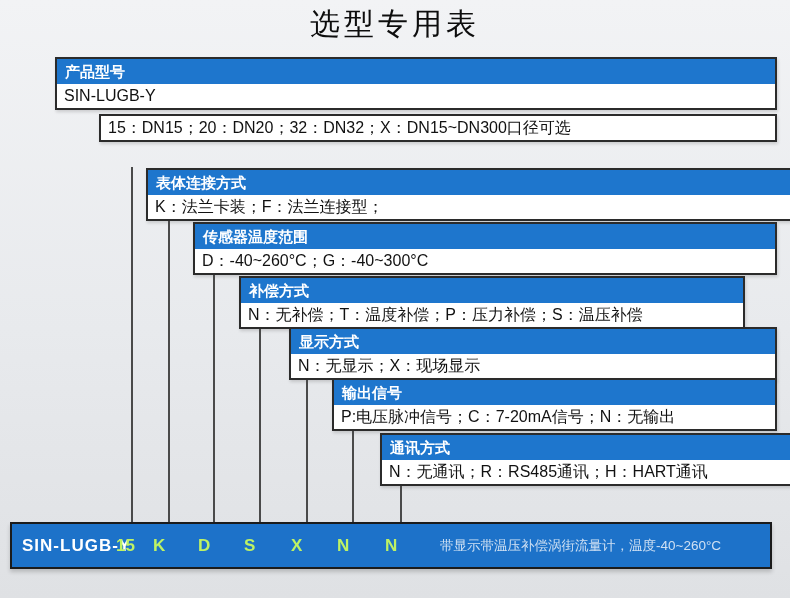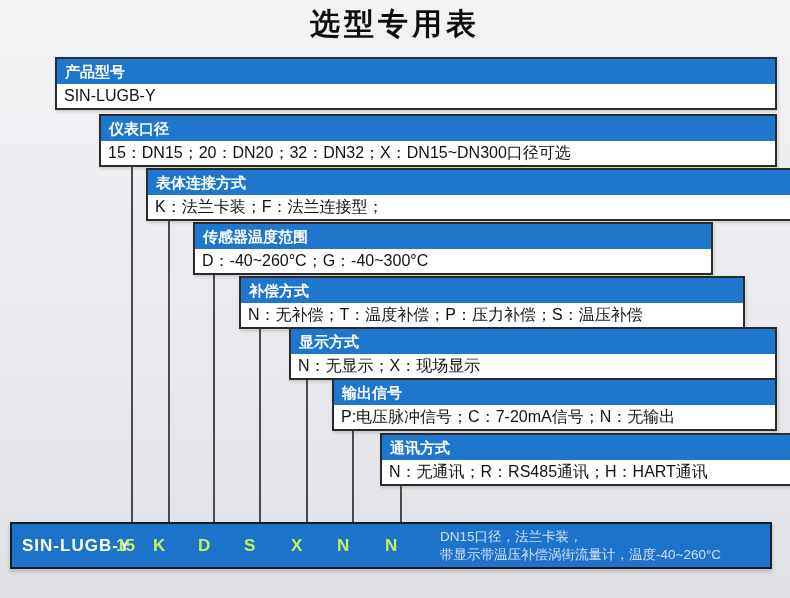--- a/index.html
+++ b/index.html
@@ -5,21 +5,21 @@
   html,body{margin:0;padding:0;}
   body{
     width:790px;height:598px;
     font-family:"Liberation Sans","DejaVu Sans",sans-serif;
     background:linear-gradient(180deg,#f2f3f5 0%,#e8eaed 55%,#dfe1e4 100%);
     overflow:hidden;
   }
   .page{position:relative;width:790px;height:598px;}
   .title{
     position:absolute;left:0;top:4px;width:100%;
-    text-align:center;font-size:30px;font-weight:bold;color:#0d0d0d;
+    text-align:center;font-size:30px;font-weight:normal;color:#0d0d0d;
     letter-spacing:4px;
   }
   .opt-box{
     position:absolute;
     border:2px solid #2b2b2b;
     box-sizing:border-box;
     background:#6d28d9;
     box-shadow:1px 2px 3px rgba(0,0,0,0.15);
   }
   .opt-header{
@@ -68,30 +68,29 @@
 <div class="page">
 
   <div class="title">选型专用表</div>
 
   <div class="opt-box" style="left:55px;top:57px;width:722px;">
     <div class="opt-header">产品型号</div>
     <div class="opt-content">SIN-LUGB-Y</div>
   </div>
 
   <div class="opt-box" style="left:99px;top:114px;width:678px;">
-    <div class="opt-header">仪表口径</div>
     <div class="opt-content">15：DN15；20：DN20；32：DN32；X：DN15~DN300口径可选</div>
   </div>
 
   <div class="opt-box" style="left:146px;top:168px;width:726px;">
     <div class="opt-header">表体连接方式</div>
     <div class="opt-content">K：法兰卡装；F：法兰连接型；</div>
   </div>
 
-  <div class="opt-box" style="left:193px;top:222px;width:520px;">
+  <div class="opt-box" style="left:193px;top:222px;width:584px;">
     <div class="opt-header">传感器温度范围</div>
     <div class="opt-content">D：-40~260°C；G：-40~300°C</div>
   </div>
 
   <div class="opt-box" style="left:239px;top:276px;width:506px;">
     <div class="opt-header">补偿方式</div>
     <div class="opt-content">N：无补偿；T：温度补偿；P：压力补偿；S：温压补偿</div>
   </div>
 
   <div class="opt-box" style="left:289px;top:327px;width:488px;">
@@ -120,18 +119,17 @@
   <div class="bottom-bar">
     <span class="model-prefix">SIN-LUGB-Y</span>
     <span class="code" style="left:121px;">15</span>
     <span class="code" style="left:158px;">K</span>
     <span class="code" style="left:203px;">D</span>
     <span class="code" style="left:249px;">S</span>
     <span class="code" style="left:296px;">X</span>
     <span class="code" style="left:342px;">N</span>
     <span class="code" style="left:390px;">N</span>
     <div class="bar-note">
-      <span>DN15口径，法兰卡装，</span>
       <span>带显示带温压补偿涡街流量计，温度-40~260°C</span>
     </div>
   </div>
 
 </div>
 
 </body></html>

